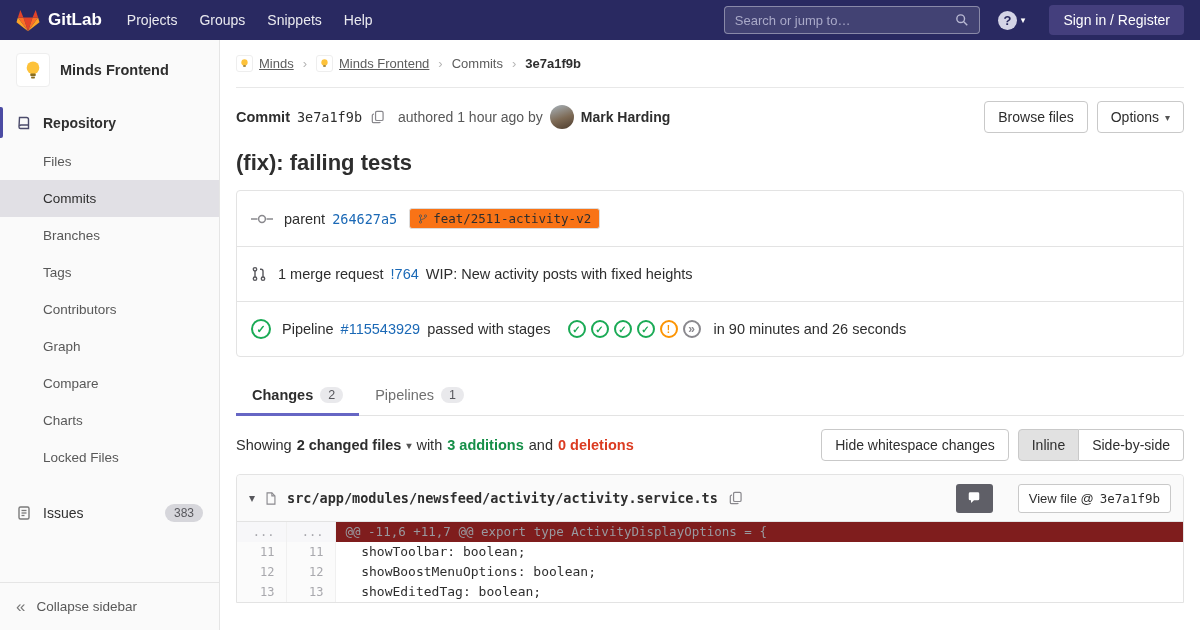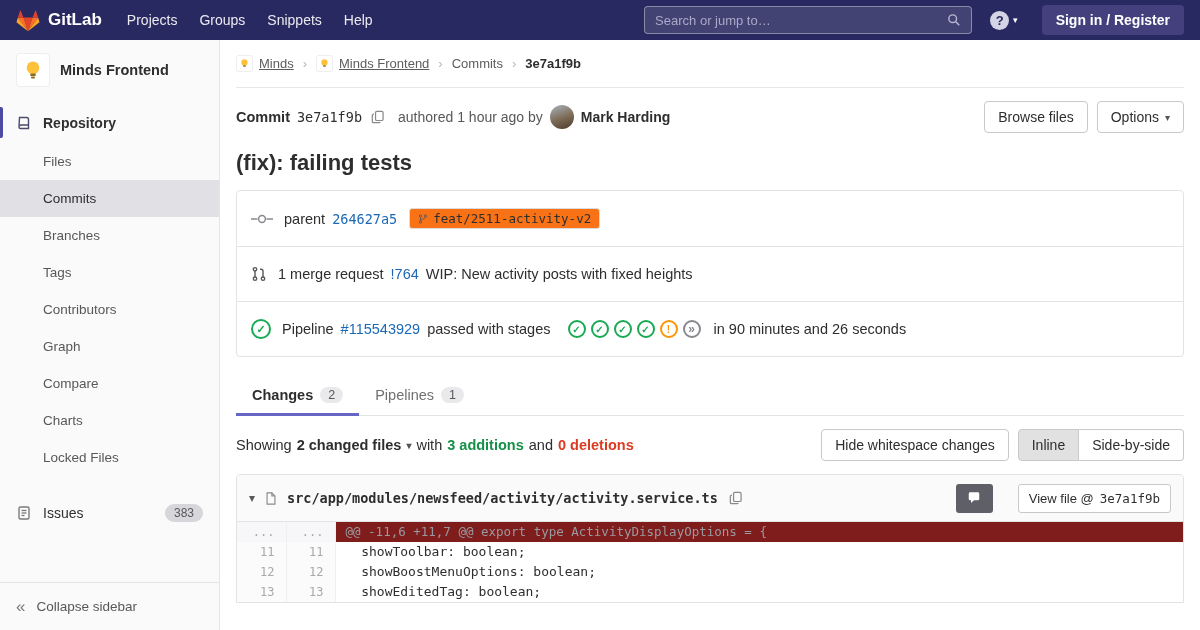--- a/index.html
+++ b/index.html
@@ -14,42 +14,42 @@
   .navbar {
     position: fixed; top: 0; left: 0; right: 0; height: 40px;
     background: #292961; display: flex; align-items: center;
     padding: 0 16px; z-index: 20;
   }
   .brand { display: flex; align-items: center; gap: 8px; margin-right: 14px; cursor: pointer; }
   .brand-name { color: #fff; font-weight: bold; font-size: 17px; }
   .nav-link { color: rgba(255,255,255,.9); font-size: 14px; padding: 0 11px; line-height: 40px; cursor: pointer; }
   .nav-spacer { flex: 1; }
   .search-box {
-    width: 328px; height: 28px; border: 1px solid rgba(255,255,255,.38);
+    width: 256px; height: 28px; border: 1px solid rgba(255,255,255,.38);
     background: rgba(250,250,250,.12); border-radius: 4px;
     display: flex; align-items: center; padding: 0 10px; gap: 8px;
   }
   .search-box input {
     flex: 1; background: transparent; border: none; outline: none;
     color: #fff; font-size: 13px; font-family: "Liberation Sans", sans-serif;
   }
   .search-box input::placeholder { color: #a9a9c8; }
   .help-wrap { display: flex; align-items: center; gap: 4px; margin: 0 14px 0 18px; cursor: pointer; }
   .help-circle {
     width: 19px; height: 19px; border-radius: 50%; background: #d4d4e6;
     color: #27275c; font-weight: bold; font-size: 13px;
     display: flex; align-items: center; justify-content: center;
   }
   .help-circle::after { content: "?"; }
   .caret-light { color: #fff; font-size: 9px; }
   .caret-light::after { content: "\25BE"; }
   .caret-dark { color: #555; font-size: 10px; }
   .caret-dark::after { content: "\25BE"; }
   .signin-btn {
-    background: #443f7d; color: #fff; font-weight: bold; font-size: 14px;
+    background: #443f7d; color: #fff; font-weight: normal; font-size: 14px;
     padding: 7px 14px; border-radius: 4px; margin-left: 10px; cursor: pointer; white-space: nowrap;
   }
 
   
   .sidebar {
     position: fixed; top: 40px; left: 0; bottom: 0; width: 220px;
     background: #fafafa; border-right: 1px solid #e5e5e5; z-index: 10;
   }
   .project-row { display: flex; align-items: center; gap: 10px; padding: 13px 16px 15px; cursor: pointer; }
   .avatar-box {

